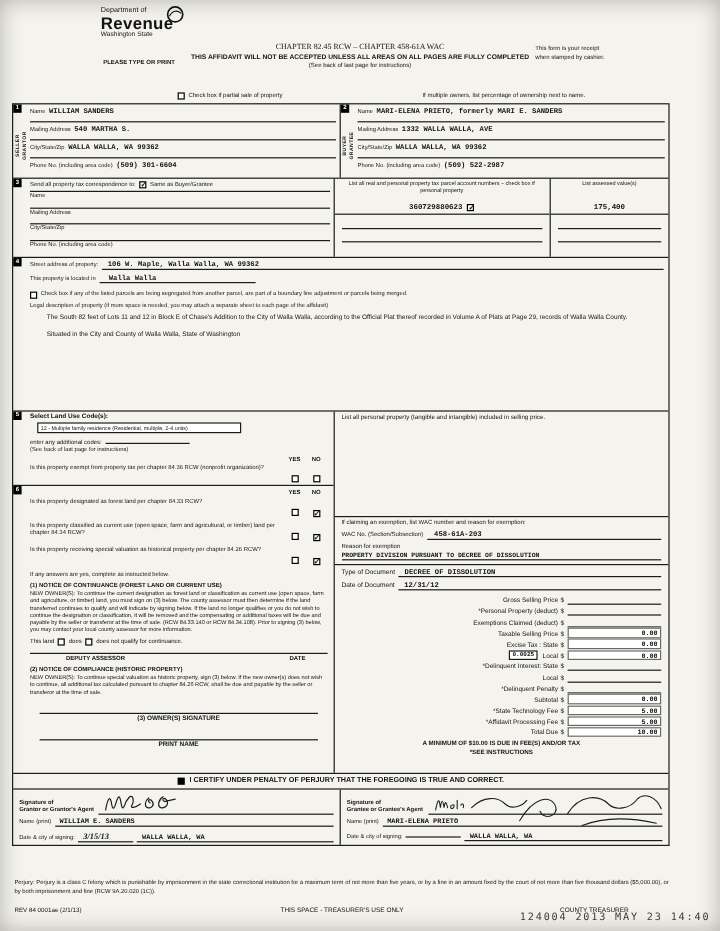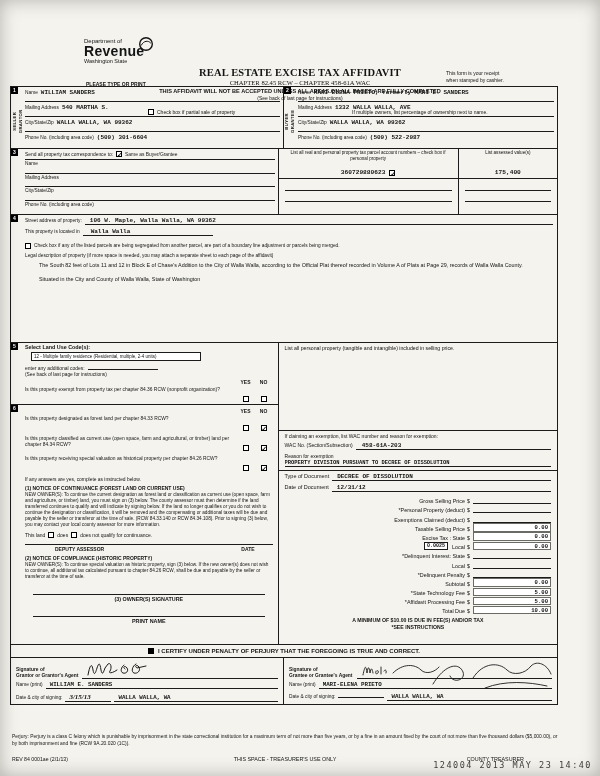--- a/index.html
+++ b/index.html
@@ -2,21 +2,21 @@
 <html><head>
 <meta charset="utf-8">
 <style>
   * { margin:0; padding:0; box-sizing:border-box; }
   html,body { width:600px; height:776px; }
   body { font-family:"Liberation Sans",sans-serif; color:#141414; background:#8f8f88; }
   .sheet { position:relative; width:600px; height:776px; background:#f4f3ee; overflow:hidden;
            box-shadow: inset 0 0 18px rgba(70,70,60,.38); }
 
   
-  .header { position:absolute; left:0; top:0; width:100%; height:86px;margin-top:32px; }
+  .header { position:absolute; left:0; top:0; width:100%; height:86px; }
   .logo { position:absolute; left:84px; top:6px; }
   .logo .dept { font-size:6px; }
   .logo .rev  { font-size:14px; font-weight:bold; letter-spacing:.3px; line-height:1; }
   .logo .wa   { font-size:5.5px; }
   .logo-mark { position:absolute; left:138px; top:4px; }
   .please-type { position:absolute; left:86px; top:49px; font-size:5px; font-weight:bold; }
   .title-block { position:absolute; left:120px; right:120px; top:35px; text-align:center; }
   .title    { font-family:"Liberation Serif",serif; font-size:10.5px; font-weight:bold; letter-spacing:.2px; }
   .subtitle { font-family:"Liberation Serif",serif; font-size:6.6px; margin-top:1px; }
   .warning  { font-size:5.6px; font-weight:bold; margin-top:2px; white-space:nowrap; }
@@ -150,21 +150,20 @@
       <div class="wa">Washington State</div>
     </div>
     <div class="logo-mark">
       <svg width="16" height="16" viewBox="0 0 16 16">
         <circle cx="8" cy="8" r="6.3" fill="none" stroke="#141414" stroke-width="1.4"></circle>
         <path d="M3.2 9.5 C5.5 4.5 10.5 4.2 12.8 7.2" fill="none" stroke="#141414" stroke-width="1"></path>
       </svg>
     </div>
     <div class="please-type">PLEASE TYPE OR PRINT</div>
     <div class="title-block">
-      <div class="title">REAL ESTATE EXCISE TAX AFFIDAVIT</div>
       <div class="subtitle">CHAPTER 82.45 RCW – CHAPTER 458-61A WAC</div>
       <div class="warning">THIS AFFIDAVIT WILL NOT BE ACCEPTED UNLESS ALL AREAS ON ALL PAGES ARE FULLY COMPLETED</div>
       <div class="seeback-top">(See back of last page for instructions)</div>
     </div>
     <div class="receipt">
       <div>This form is your receipt</div>
       <div>when stamped by cashier.</div>
     </div>
     <div class="cbrow">
       <span class="cb"></span>

